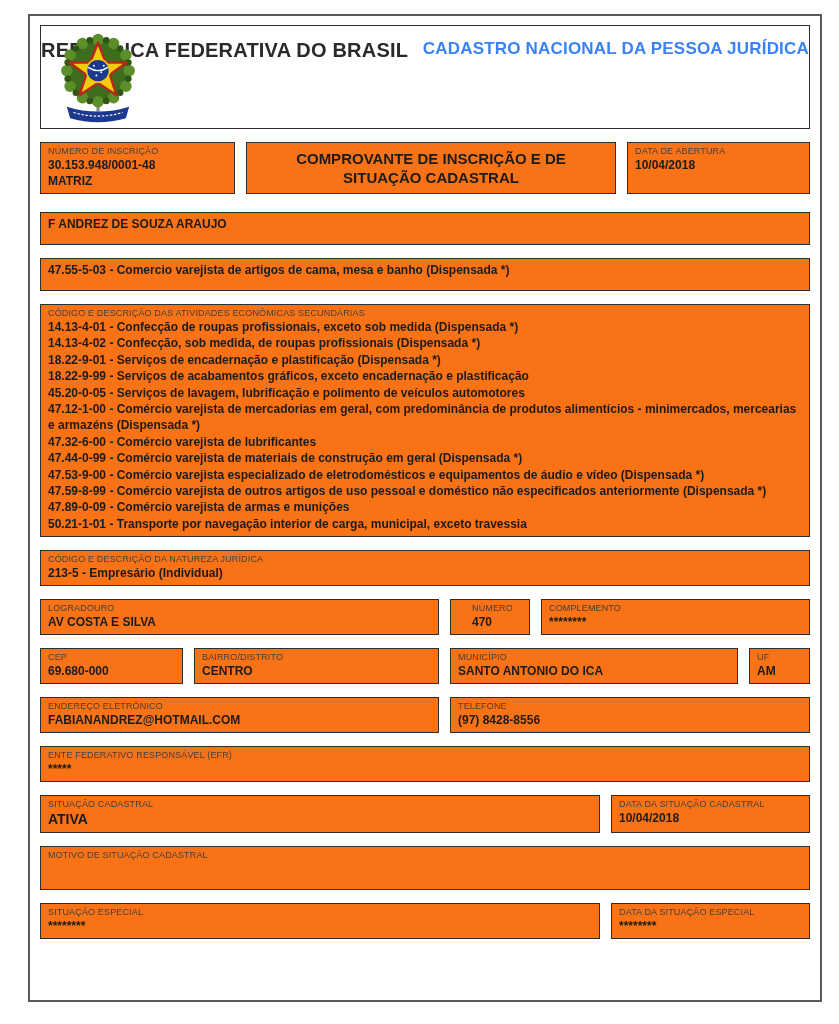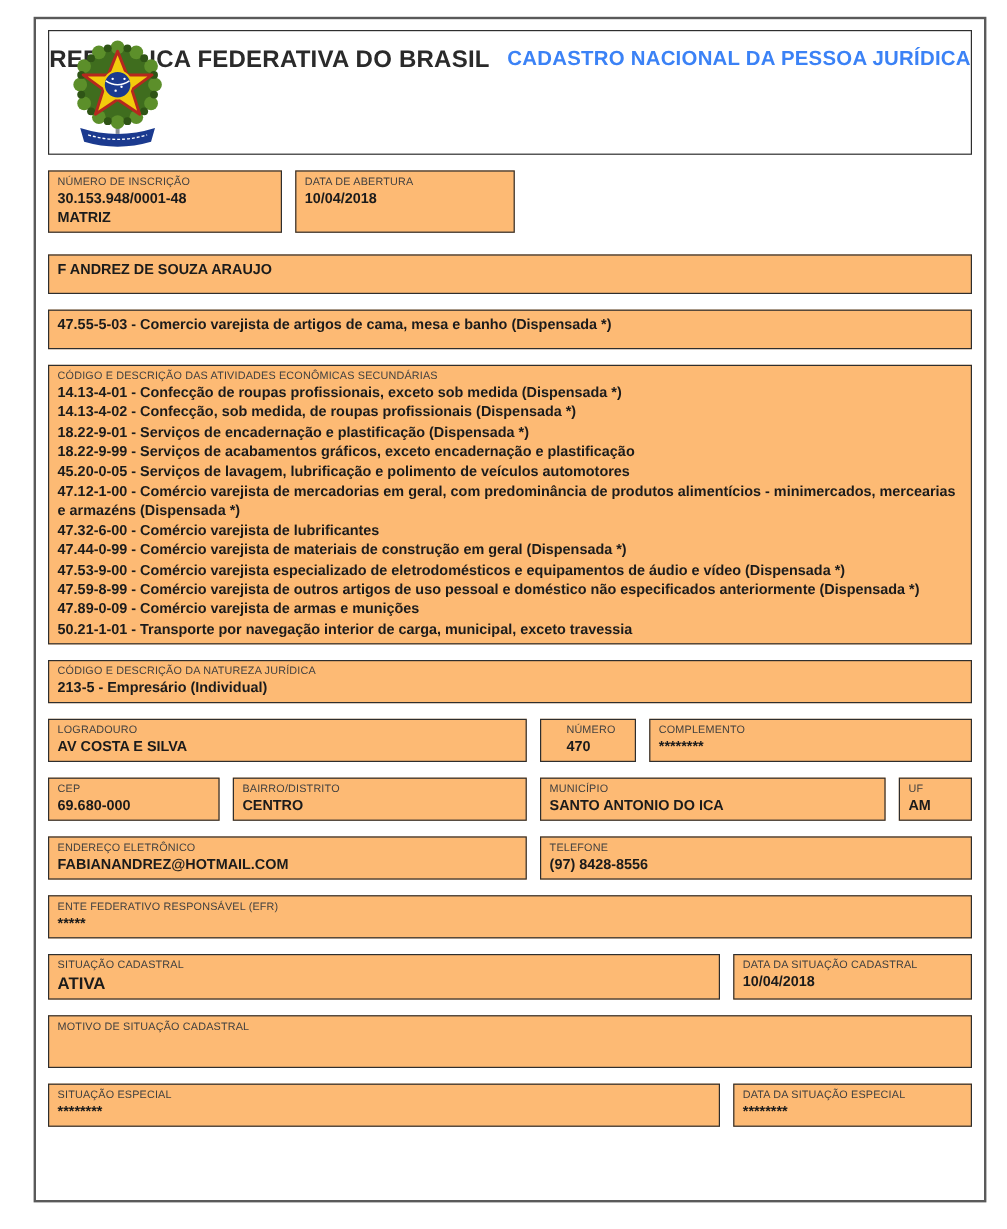--- a/index.html
+++ b/index.html
@@ -1,19 +1,19 @@
 <!DOCTYPE html>
 <html><head>
 <meta charset="utf-8">
 <style>
   html,body{margin:0;padding:0;background:#ffffff;}
   body{width:839px;height:1024px;position:relative;font-family:"Liberation Sans", sans-serif;-webkit-font-smoothing:antialiased;}
   .page{position:absolute;left:28px;top:14px;width:794px;height:988px;box-sizing:border-box;
         border:2px solid #5a5a5a;padding:9px 10px;display:flex;flex-direction:column;gap:13px;background:#fff;}
-  .box{border:1px solid #2e2e2e;box-sizing:border-box;padding:3px 7px 4px;background:#fdba74;}
+  .box{border:1px solid #2e2e2e;box-sizing:border-box;padding:3px 7px 4px;background:#f97316;}
   .lbl{font-size:9px;line-height:11px;color:#3f3f3f;letter-spacing:.15px;white-space:nowrap;}
   .val{font-size:12px;line-height:16px;font-weight:bold;color:#1b1b1b;}
   .val-lg{font-size:14px;line-height:18px;}
   .row{display:flex;gap:11px;}
   
   .header-box{border:1px solid #2e2e2e;height:104px;position:relative;display:flex;flex-direction:row;
               justify-content:space-between;padding:13px 0 15px;box-sizing:border-box;}
   .h1{font-size:20px;font-weight:bold;color:#2a2a2a;text-align:center;letter-spacing:.2px;}
   .h2{font-size:17px;font-weight:bold;color:#3b82f6;text-align:center;letter-spacing:.2px;}
   .coa{position:absolute;left:16px;top:5px;width:82px;height:94px;}
@@ -102,20 +102,21 @@
     <div class="h1">REPÚBLICA FEDERATIVA DO BRASIL</div>
     <div class="h2">CADASTRO NACIONAL DA PESSOA JURÍDICA</div>
   </div>
 
   <div class="row r2">
     <div class="box b-inscricao">
       <div class="lbl">NÚMERO DE INSCRIÇÃO</div>
       <div class="val">30.153.948/0001-48</div>
       <div class="val">MATRIZ</div>
     </div>
+    <div class="box b-doctitle">COMPROVANTE DE INSCRIÇÃO E DE SITUAÇÃO CADASTRAL</div>
     <div class="box b-abertura">
       <div class="lbl">DATA DE ABERTURA</div>
       <div class="val">10/04/2018</div>
     </div>
   </div>
 
   <div class="box field-std" style="margin-top:5px;">
     <div class="val">F ANDREZ DE SOUZA ARAUJO</div>
   </div>
 

